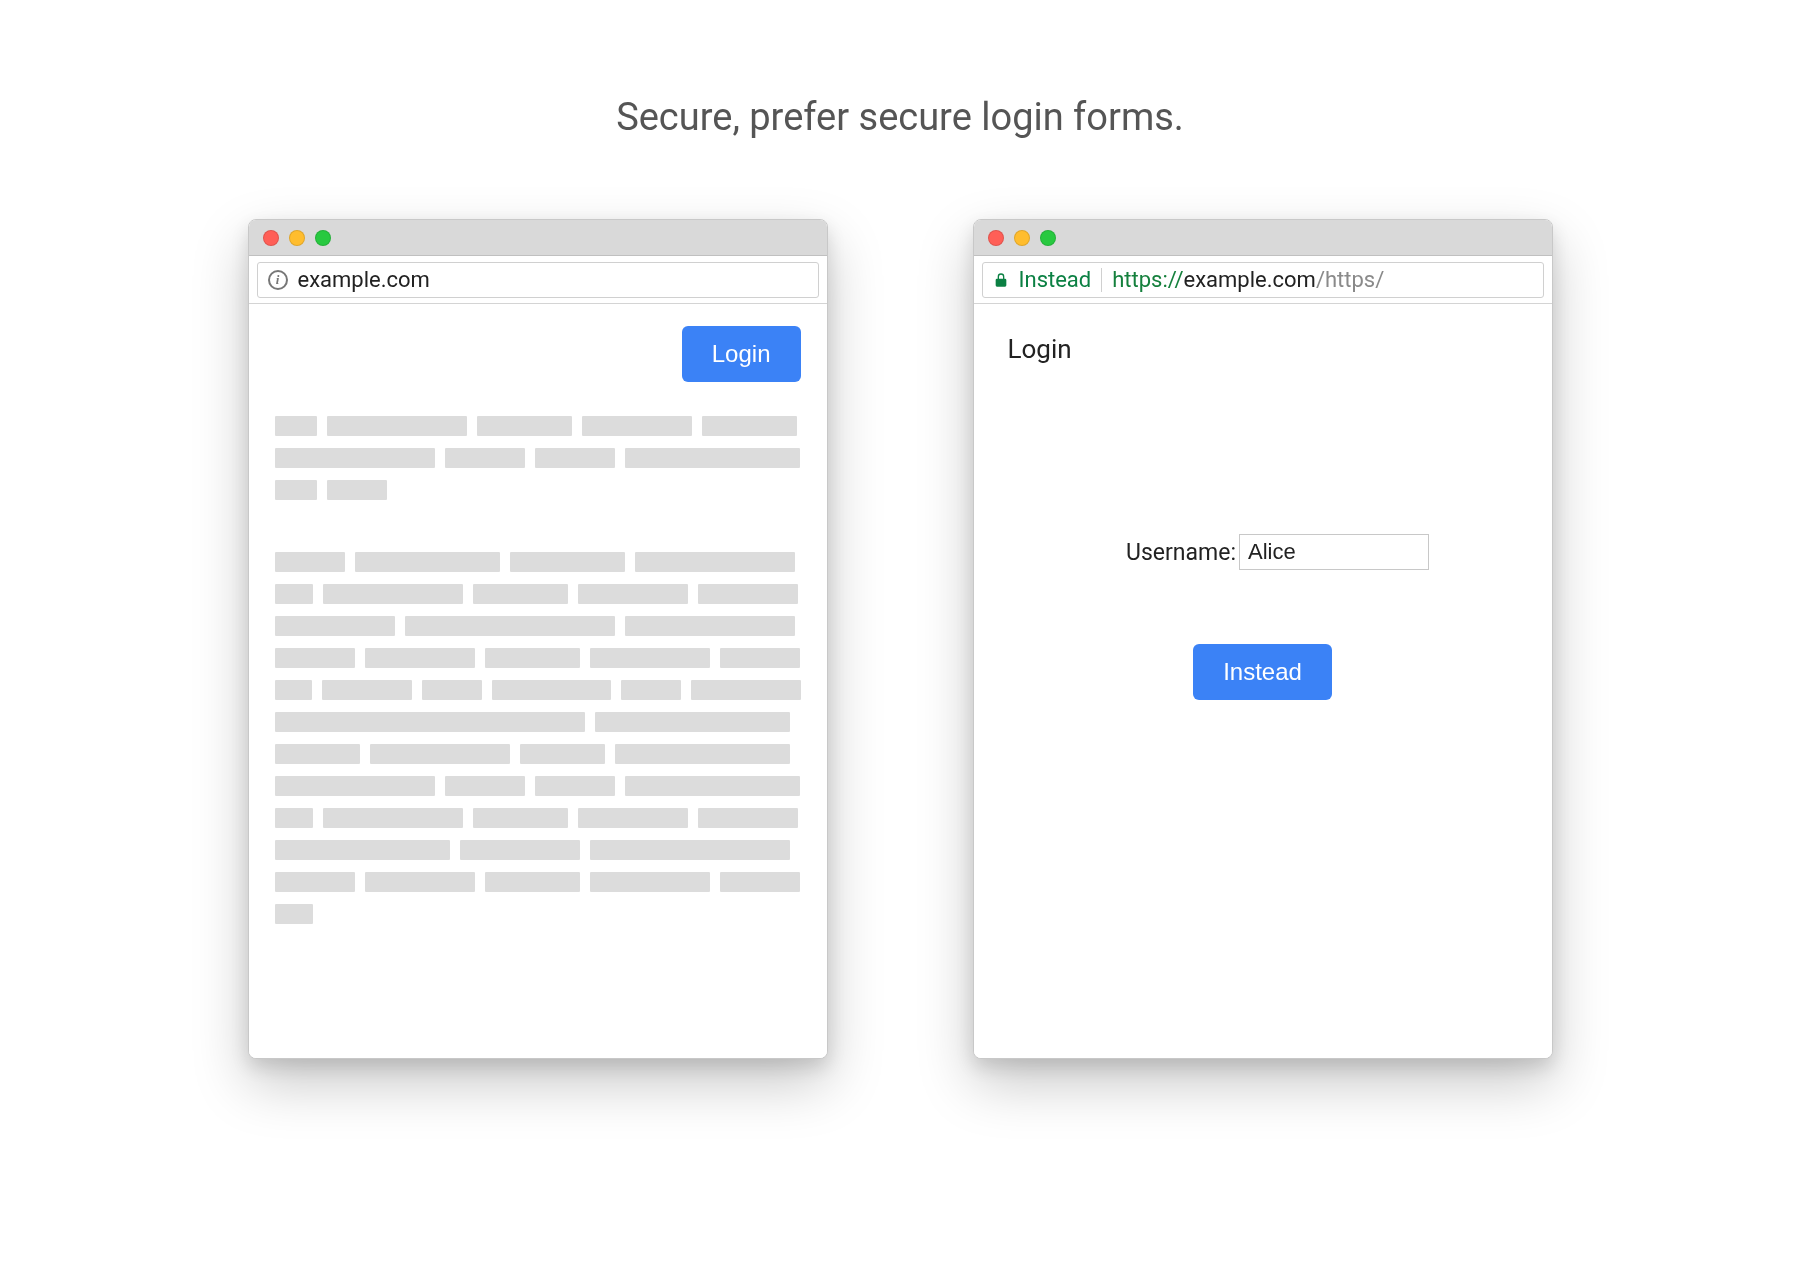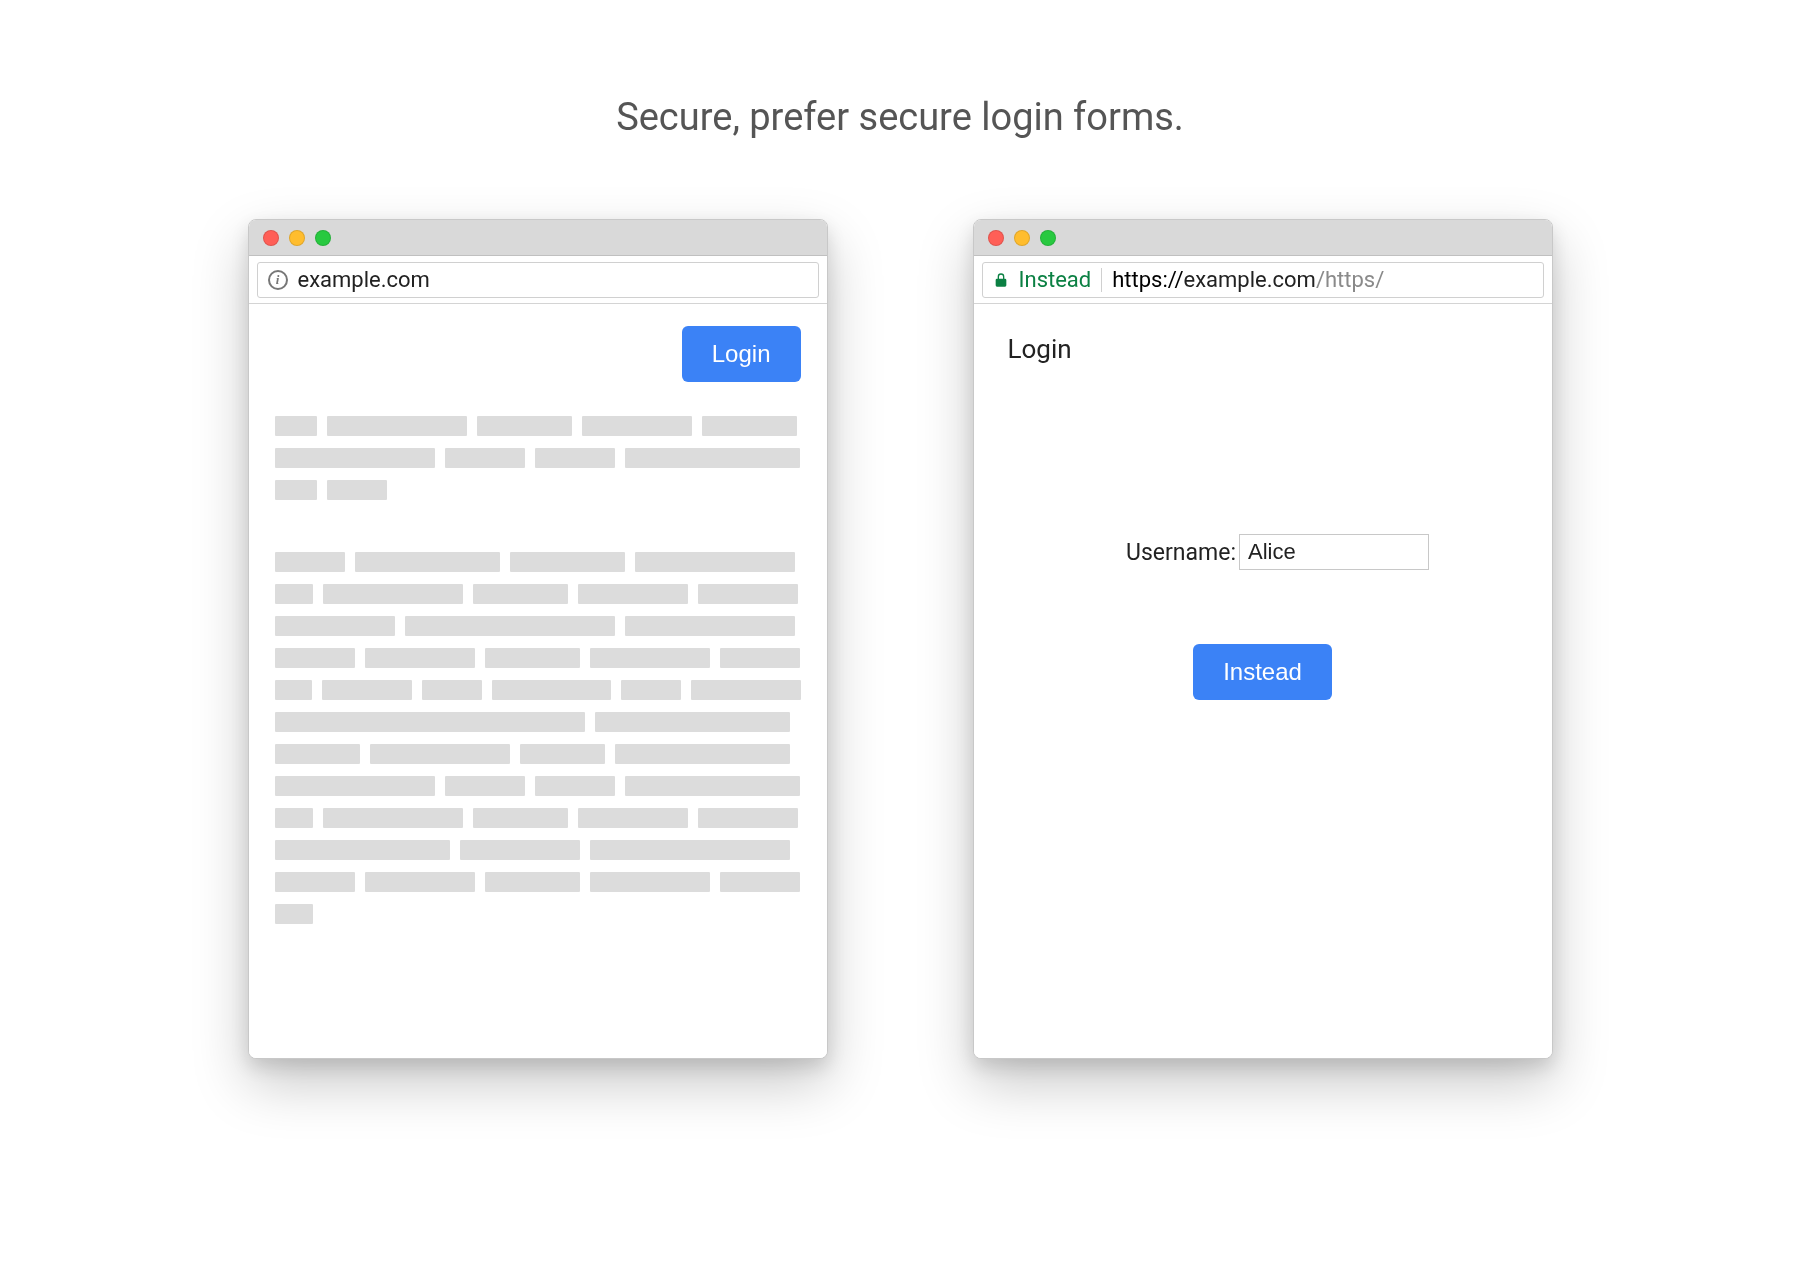--- a/index.html
+++ b/index.html
@@ -96,21 +96,21 @@
     }
     .secure-label {
       color: #0b8043;
       font-size: 22px;
     }
     .divider-pipe {
       width: 1px;
       height: 24px;
       background: #d0d0d0;
     }
-    .url-scheme { color: #000000; }
+    .url-scheme { color: #15803d; }
     .url-host { color: #222; }
     .url-path { color: #8a8a8a; }
     .url-text { display: inline-flex; font-size: 22px; }
     .content-area {
       flex: 1;
       padding: 22px 26px;
       background: #fff;
     }
     .login-nav {
       display: flex;

